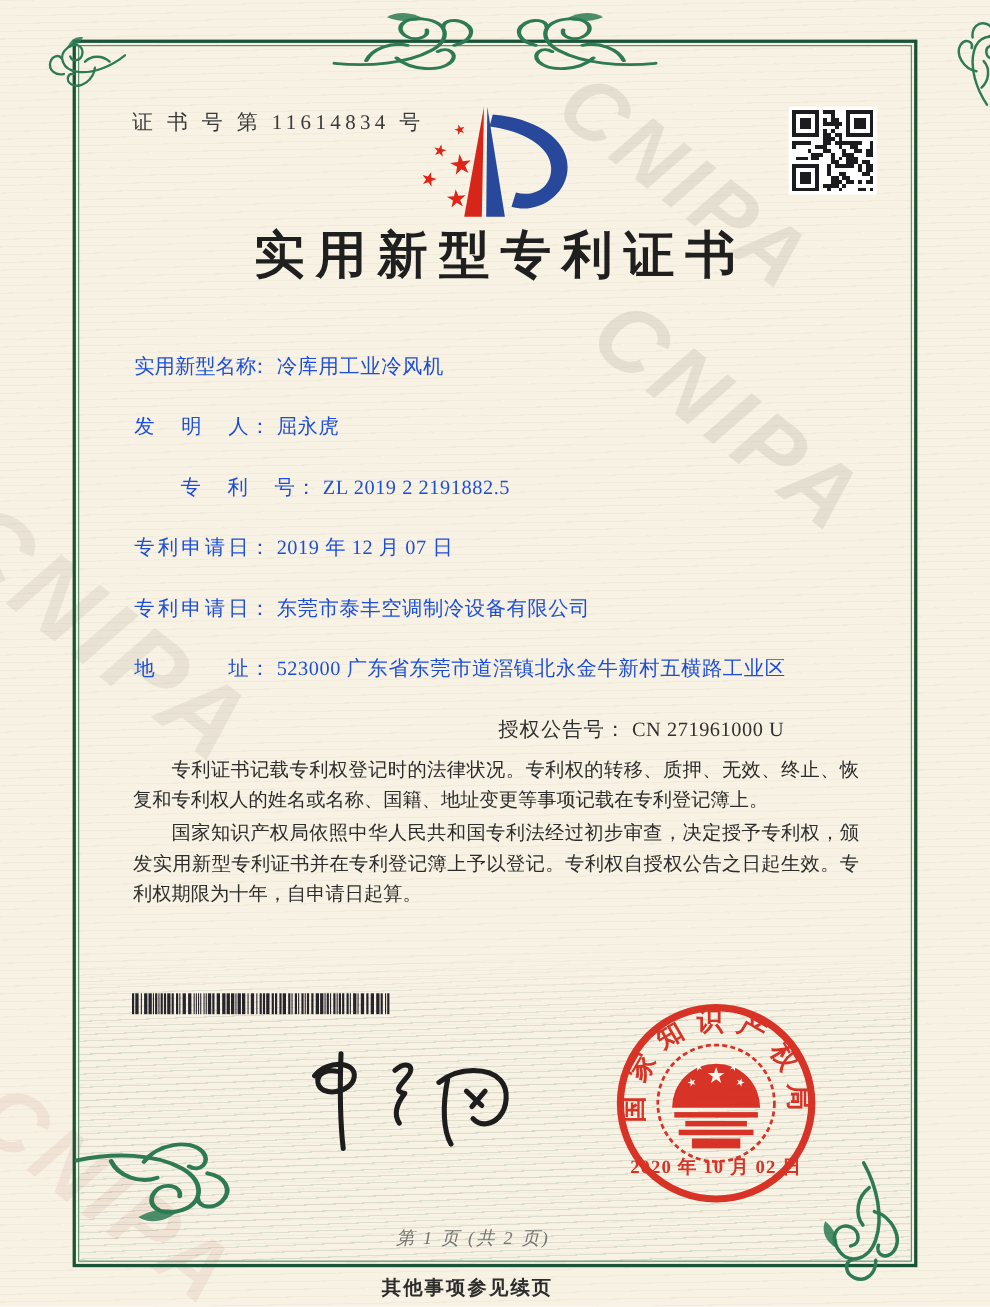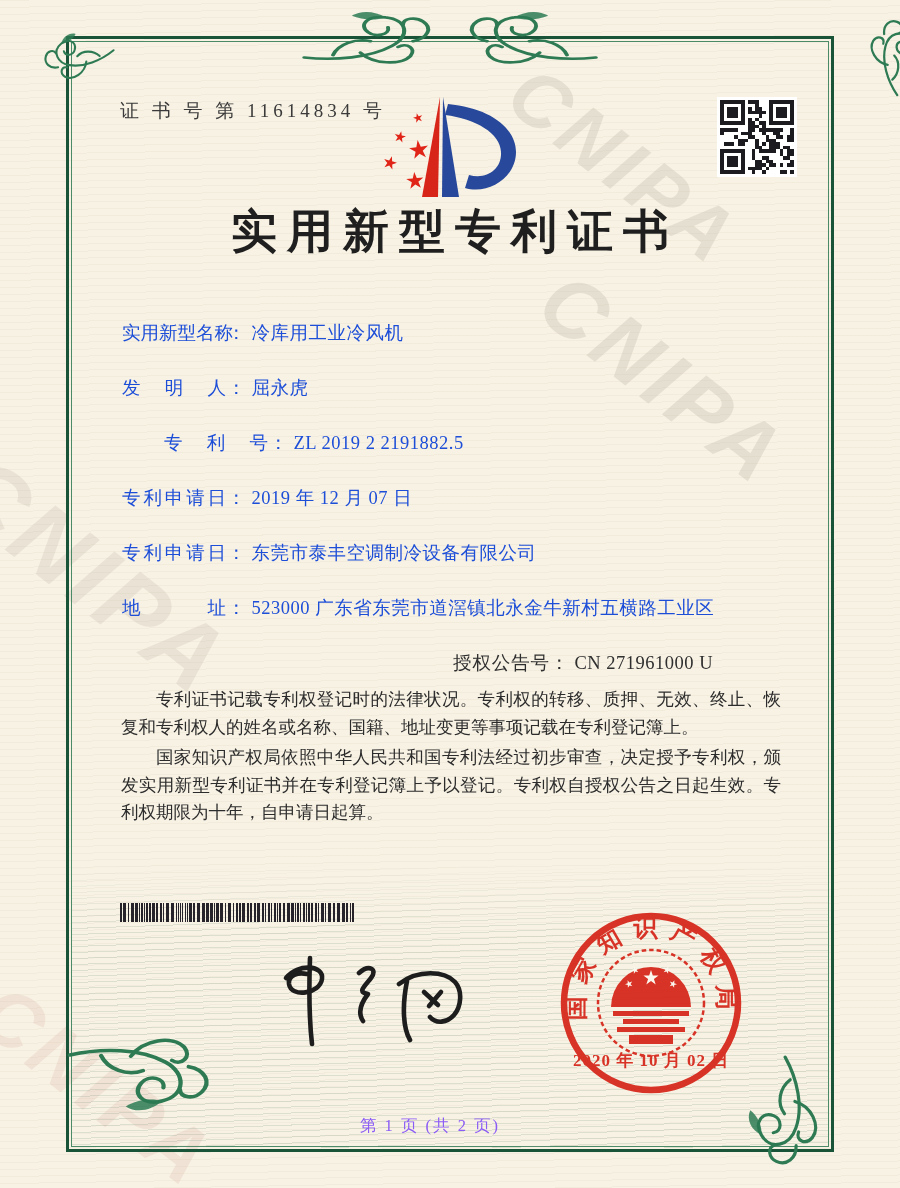--- a/index.html
+++ b/index.html
@@ -85,21 +85,21 @@
   .barcode i{display:block;background:#26242a;}
 
   .commissioner{position:absolute;left:122px;top:983px;font-size:18px;letter-spacing:3px;color:#222;line-height:34px;}
   .signature{position:absolute;left:258px;top:948px;width:215px;height:100px;}
 
   .seal{position:absolute;left:556px;top:908px;width:190px;height:190px;opacity:0.95;}
   .seal text{font-family:"Liberation Serif","DejaVu Serif",serif;}
 
   .page-indicator{
     position:absolute;left:0;top:1115px;width:860px;text-align:center;
-    font-size:16.5px;letter-spacing:2px;color:#8b5cf6;
+    font-size:16.5px;letter-spacing:2px;color:#737373;font-style:italic;
   }
   .continuation{
     position:absolute;left:0;top:1158px;width:850px;text-align:center;
     font-size:17.5px;letter-spacing:2px;color:#2c2c2c;font-weight:bold;
   }
   .ornaments{position:absolute;inset:0;pointer-events:none;color:#2d7a53;}
 </style>
 </head>
 <body>
 
@@ -513,14 +513,15 @@
         <rect x="73" y="127" width="44" height="9"></rect>
       </g>
     </g>
     <text font-size="24" font-weight="bold" fill="#d6291c" letter-spacing="11" text-anchor="middle">
       <textPath href="#seal-arc" startOffset="50%">国家知识产权局</textPath>
     </text>
     <text x="95" y="158" font-size="17" font-weight="bold" fill="#d6291c" letter-spacing="1" text-anchor="middle">2020 年 10 月 02 日</text>
   </svg>
 
   <div class="page-indicator">第 1 页 (共 2 页)</div>
+  <div class="continuation">其他事项参见续页</div>
 
 </div>
 
 </body></html>

